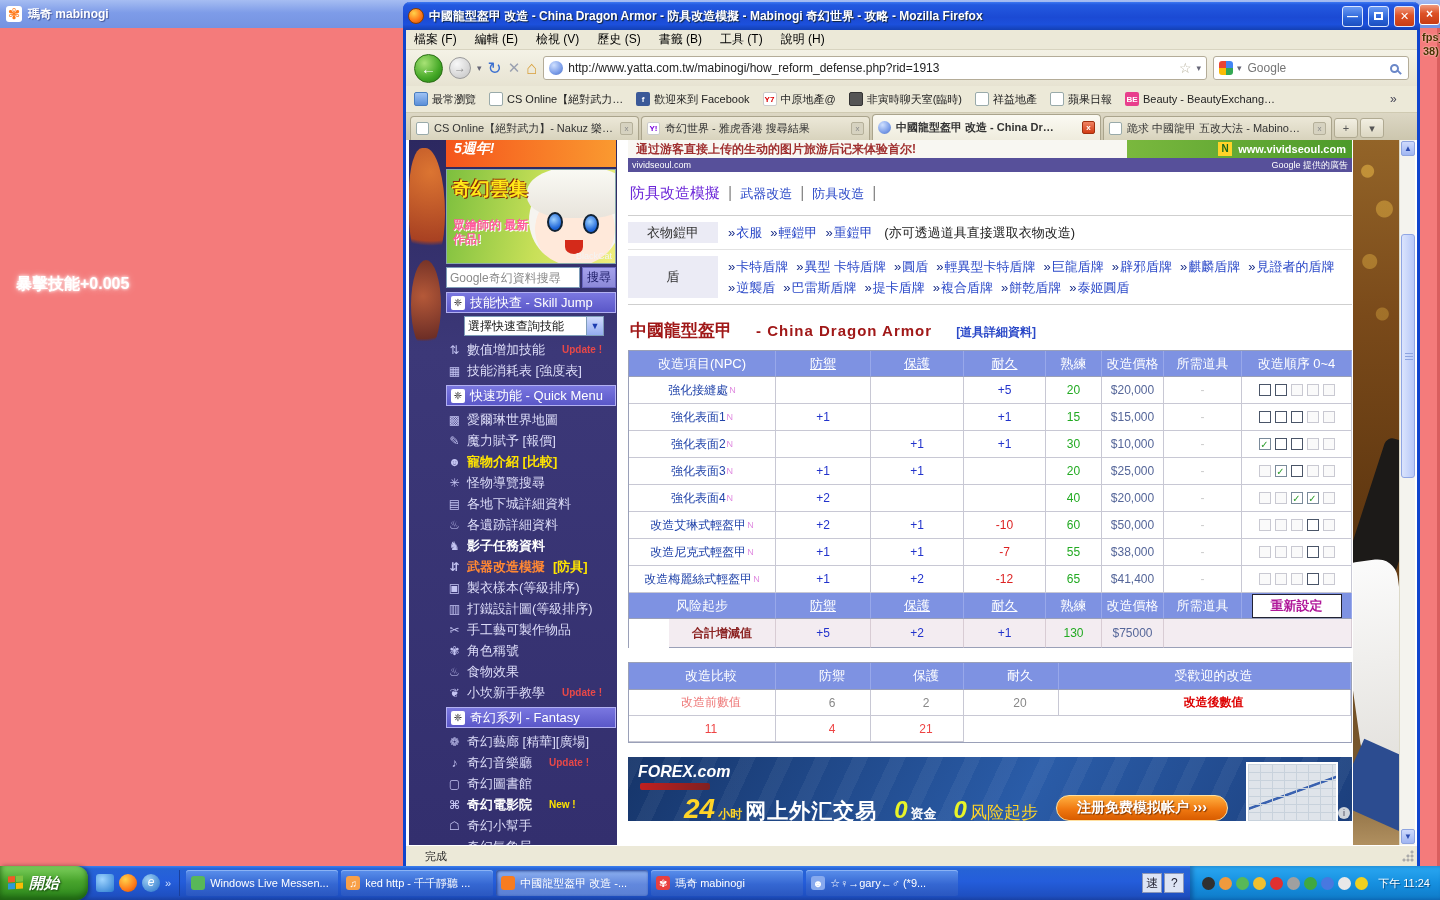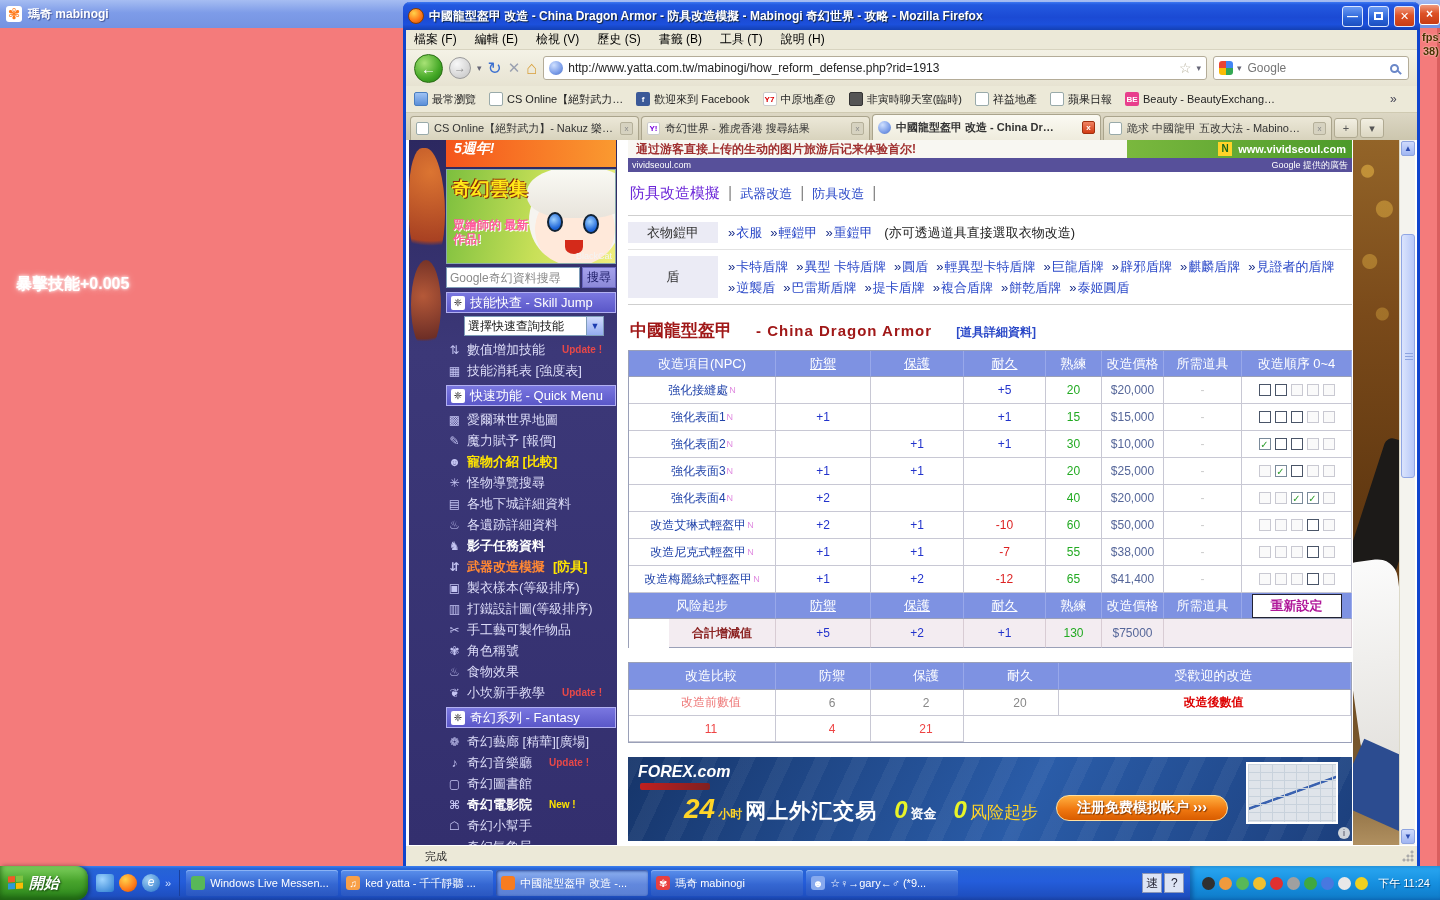--- a/index.html
+++ b/index.html
@@ -165,21 +165,21 @@
   .t-total>span{height:29px;display:flex;align-items:center;justify-content:center;font-size:12px;background:#f3ecf1;border-right:1px solid #d8ccd4;border-bottom:1px solid #9aa0b8;}
   .total-label{color:#8b2222;font-weight:bold;font-size:13px;margin-left:40px;}
 
   .cmp{margin-top:14px;width:724px;border:1px solid #9aa0b8;display:grid;grid-template-columns:147px 95px 93px 95px 292px;grid-auto-rows:auto;}
   .cmp>span{display:flex;align-items:center;justify-content:center;font-size:12px;border-right:1px solid #c8c8d4;border-bottom:1px solid #c8c8d4;background:#fff;height:26px;padding-left:18px;}
   .cmp>.cmp-head{background:#7e92e2;color:#fff;font-size:13px;height:27px;border-right:1px solid #98a8ea;border-bottom:1px solid #9aa0b8;}
   .cmp-note{grid-column:5;grid-row:2/4;height:auto !important;color:#667;}
   .lbl-before{color:#ee7777;} .val-before{color:#888;}
   .lbl-after{color:#dd0000;font-weight:bold;} .val-after{color:#ee4444;}
 
-  .forex{position:relative;margin-top:14px;width:724px;height:84px;background:linear-gradient(120deg,#16356a,#2a5ca8 55%,#1c3f7c);overflow:hidden;color:#fff;}
+  .forex{position:relative;margin-top:14px;width:724px;height:64px;background:linear-gradient(120deg,#16356a,#2a5ca8 55%,#1c3f7c);overflow:hidden;color:#fff;}
   .fx-stripes{position:absolute;inset:0;background:repeating-linear-gradient(115deg,rgba(255,255,255,.05) 0 14px,transparent 14px 34px);}
   .fx-logo{position:absolute;left:10px;top:6px;font-size:16px;font-weight:bold;font-style:italic;}
   .fx-logobar{position:absolute;left:12px;top:26px;width:70px;height:7px;background:linear-gradient(90deg,#c02020,#802020);border-radius:2px;}
   .fx-line{position:absolute;left:56px;top:36px;display:flex;align-items:baseline;gap:3px;}
   .fx-24{color:#ffd428;font-size:28px;font-weight:bold;font-style:italic;}
   .fx-24b{color:#ffd428;font-size:12px;font-weight:bold;}
   .fx-t1{color:#fff;font-size:21px;font-weight:bold;letter-spacing:1px;}
   .fx-zero{color:#e8f428;font-size:24px;font-weight:bold;font-style:italic;margin-left:14px;}
   .fx-zl{color:#fff;font-size:13px;font-weight:bold;}
   .fx-zl2{color:#ffd428;font-size:17px;font-weight:normal;}
@@ -850,21 +850,21 @@
       <span class="ql-more">»</span>
     </div>
     <div class="taskbtns">
 
     <span class="tkb">
           <span class="tk-ic" style="background: rgb(88, 184, 88);"></span>
           <span>Windows Live Messen...</span>
         </span>
         <span class="tkb">
           <span class="tk-ic" style="background: rgb(248, 160, 72);">♫</span>
-          <span>ked yatta - 千千靜聽  ...</span>
+          <span>ked http - 千千靜聽  ...</span>
         </span>
         <span class="tkb active">
           <span class="tk-ic" style="background: rgb(248, 124, 32);"></span>
           <span>中國龍型盔甲 改造 -...</span>
         </span>
         <span class="tkb">
           <span class="tk-ic" style="background: rgb(232, 64, 64);">✾</span>
           <span>瑪奇 mabinogi</span>
         </span>
         <span class="tkb">

